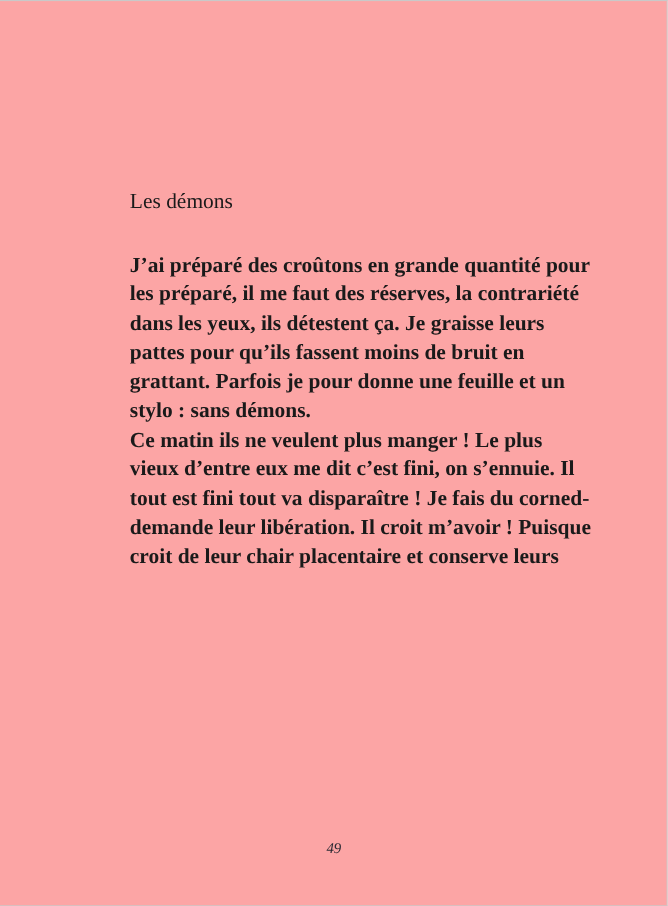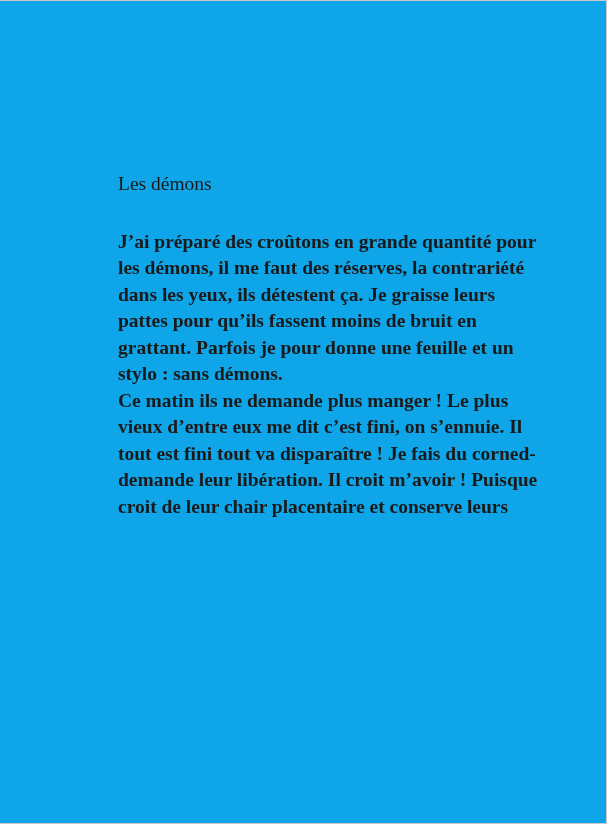--- a/index.html
+++ b/index.html
@@ -8,21 +8,21 @@
     width: 607px;
     height: 824px;
     background: #ffffff;
     font-family: "Liberation Serif", "DejaVu Serif", serif;
   }
 
   .page {
     position: relative;
     width: 607px;
     height: 824px;
-    background: #0ea5e9;
+    background: #fca5a5;
     border-top: 1px solid #c9c9c9;
     border-right: 1px solid #c9c9c9;
     border-bottom: 1px solid #c9c9c9;
     overflow: hidden;
     color: #1a1a1a;
   }
 
   .content {
     position: absolute;
     left: 118px;
@@ -65,28 +65,29 @@
 <body>
 
 <div class="page">
 
   <div class="content">
 
     <div class="chapter-title">Les démons</div>
 
     <div class="body-text">
       <div class="text-line">J’ai préparé des croûtons en grande quantité pour</div>
-      <div class="text-line">les démons, il me faut des réserves, la contrariété</div>
+      <div class="text-line">les préparé, il me faut des réserves, la contrariété</div>
       <div class="text-line">dans les yeux, ils détestent ça. Je graisse leurs</div>
       <div class="text-line">pattes pour qu’ils fassent moins de bruit en</div>
       <div class="text-line">grattant. Parfois je pour donne une feuille et un</div>
       <div class="text-line">stylo : sans démons.</div>
-      <div class="text-line">Ce matin ils ne demande plus manger ! Le plus</div>
+      <div class="text-line">Ce matin ils ne veulent plus manger ! Le plus</div>
       <div class="text-line">vieux d’entre eux me dit c’est fini, on s’ennuie. Il</div>
       <div class="text-line">tout est fini tout va disparaître ! Je fais du corned-</div>
       <div class="text-line">demande leur libération. Il croit m’avoir ! Puisque</div>
       <div class="text-line">croit de leur chair placentaire et conserve leurs</div>
     </div>
 
   </div>
 
+  <div class="page-number">49</div>
 
 </div>
 
 </body></html>

